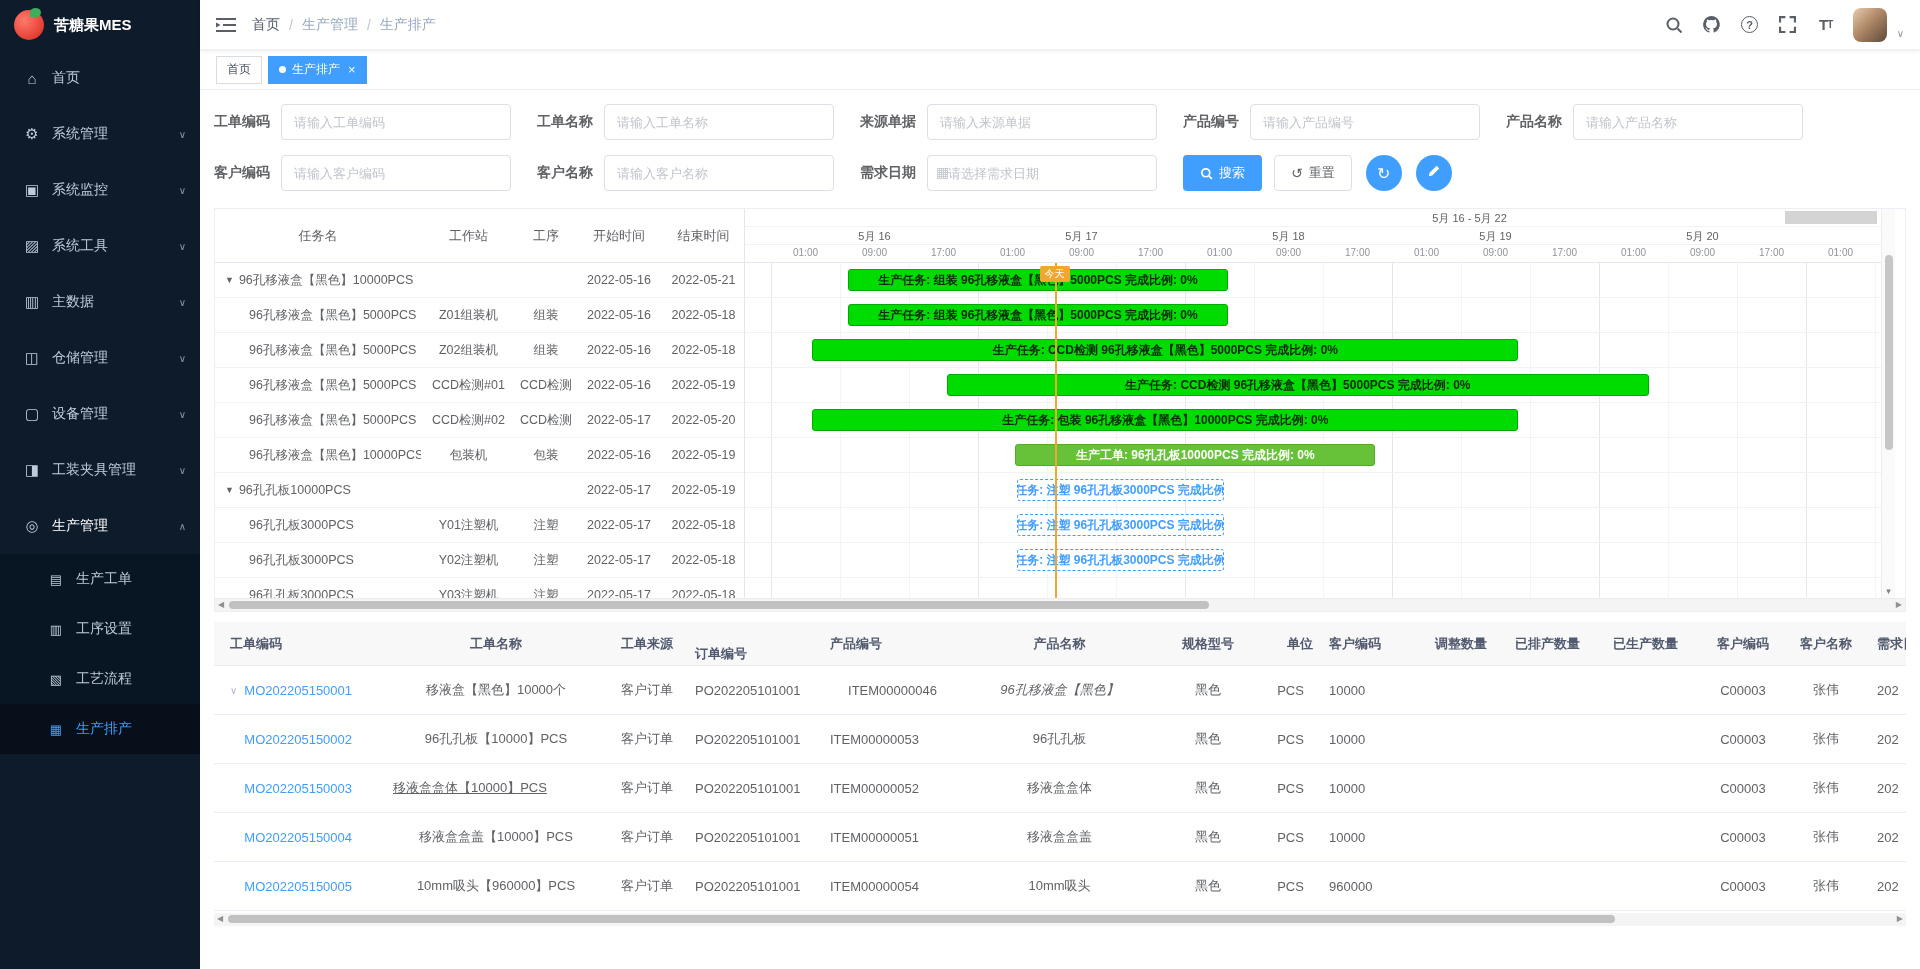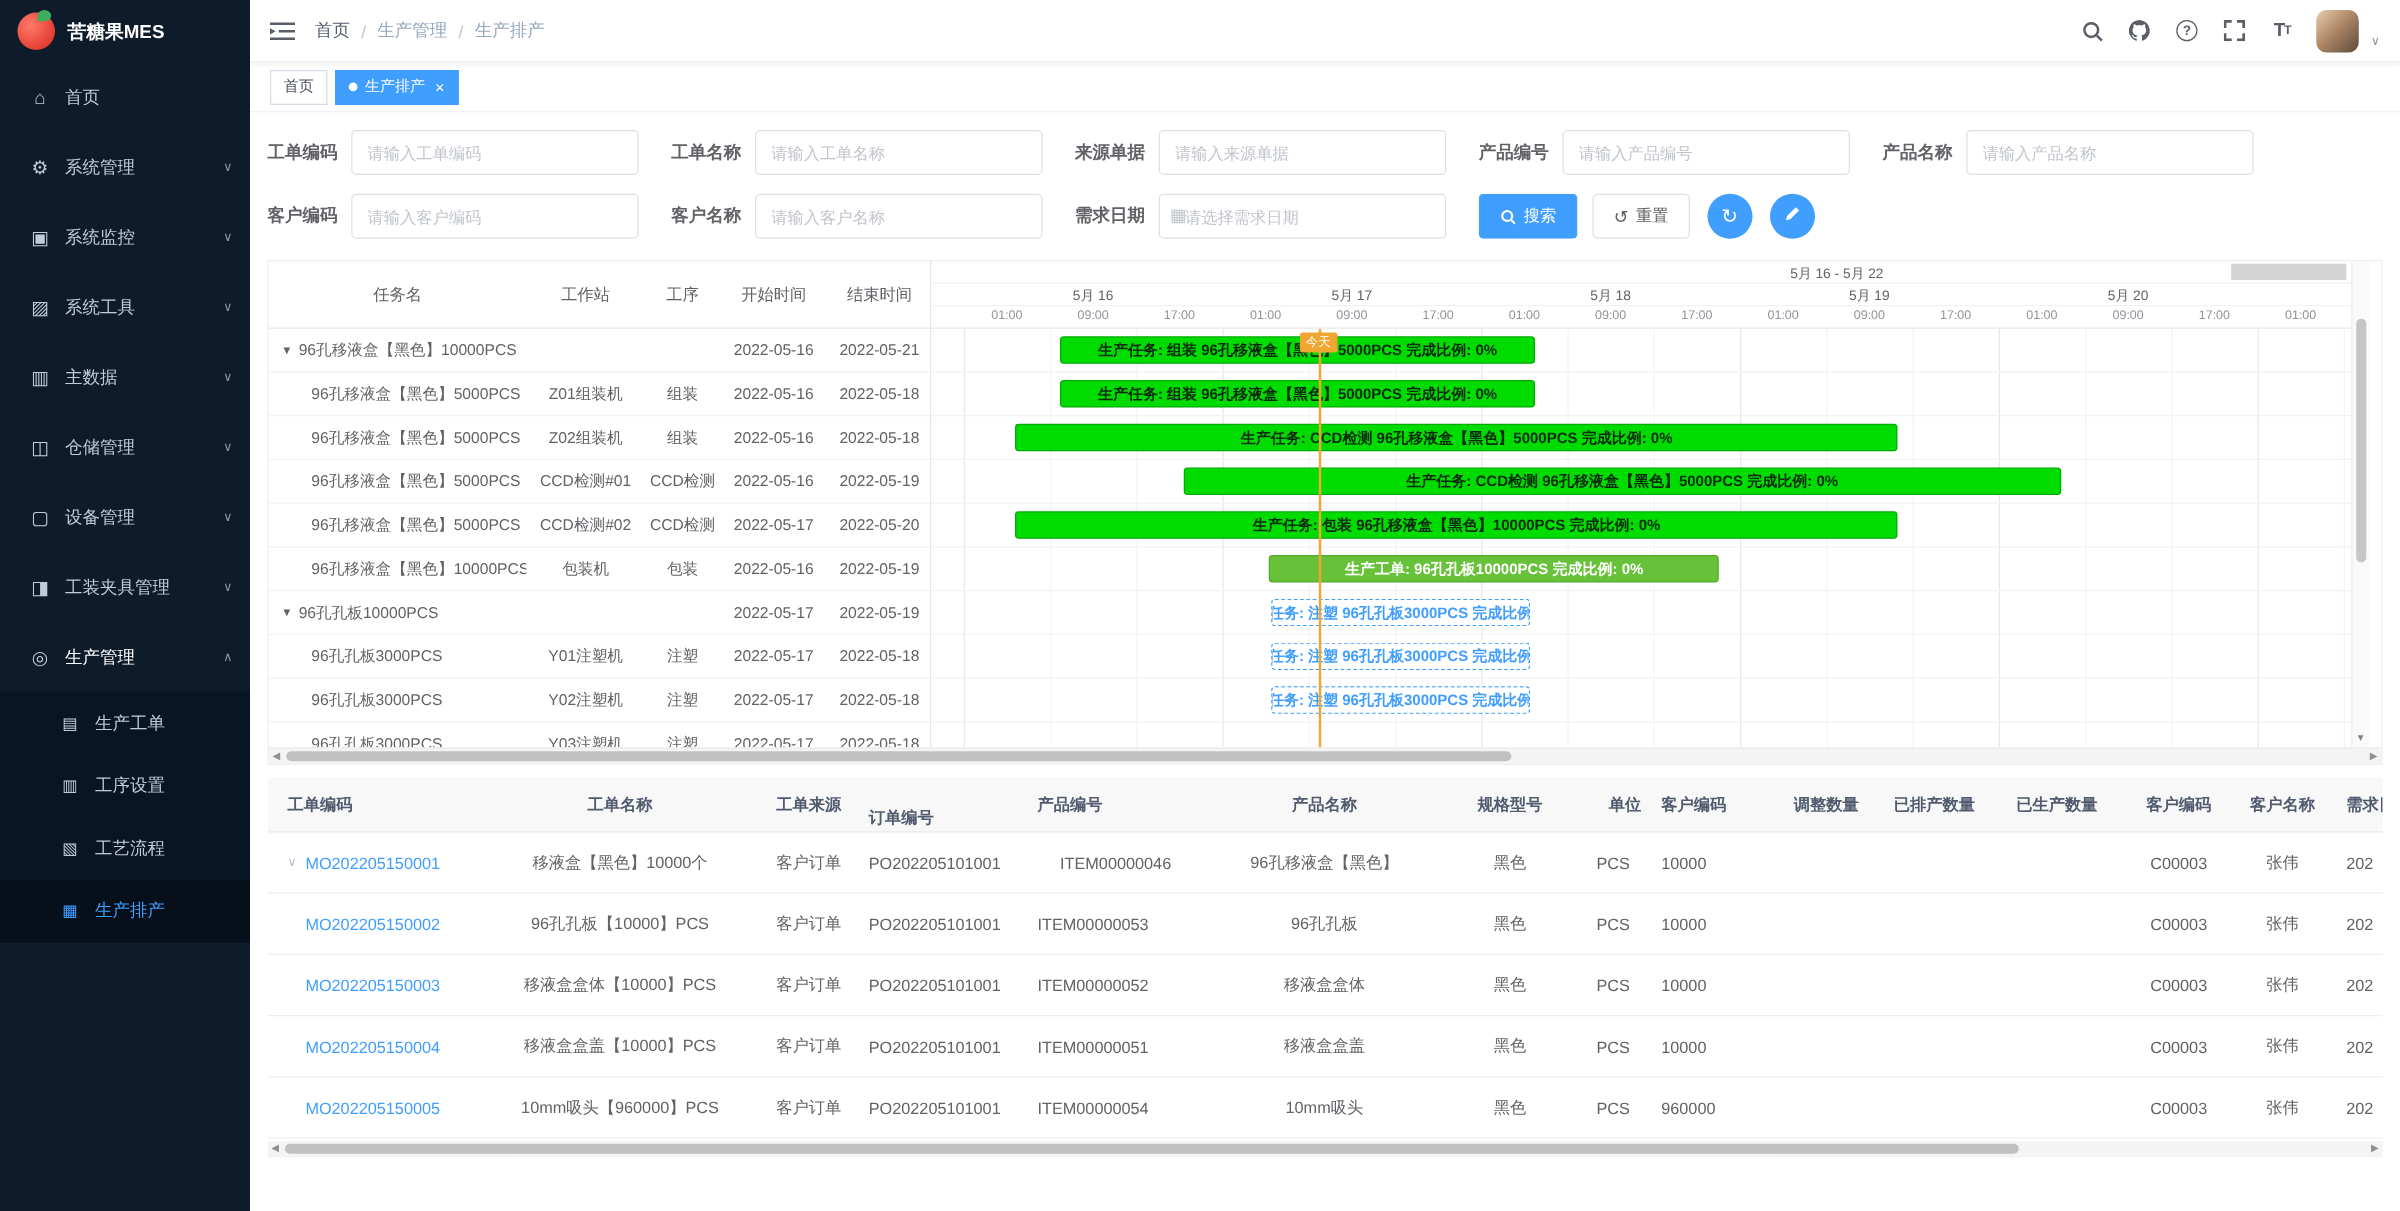--- a/index.html
+++ b/index.html
@@ -553,21 +553,21 @@
         <div id="obody">
             <div class="o-row">
               <span class="oc c0" style="width: 171px;">
                 <span class="row-caret">∨</span>
                 <span class="o-link">MO202205150001</span>
               </span>
               <span class="oc" style="width: 222px; text-align: center;">移液盒【黑色】10000个</span>
               <span class="oc" style="width: 80px; text-align: center;">客户订单</span>
               <span class="oc" style="width: 135px; text-align: left;">PO202205101001</span>
               <span class="oc" style="width: 141px; text-align: center;">ITEM00000046</span>
-              <span class="oc" style="width: 193px; text-align: center;">96孔移液盒【黑色】</span>
+              <span class="oc" style="width: 193px; text-align: center; font-style: italic;">96孔移液盒【黑色】</span>
               <span class="oc" style="width: 104px; text-align: center;">黑色</span>
               <span class="oc" style="width: 61px; text-align: center;">PCS</span>
               <span class="oc" style="width: 106px; text-align: left;">10000</span>
               <span class="oc" style="width: 80px; text-align: left;"></span>
               <span class="oc" style="width: 98px; text-align: left;"></span>
               <span class="oc" style="width: 98px; text-align: left;"></span>
               <span class="oc" style="width: 80px; text-align: center;">C00003</span>
               <span class="oc" style="width: 86px; text-align: center;">张伟</span>
               <span class="oc" style="width: 120px; text-align: left;">202</span>
             </div>
@@ -589,21 +589,21 @@
               <span class="oc" style="width: 98px; text-align: left;"></span>
               <span class="oc" style="width: 80px; text-align: center;">C00003</span>
               <span class="oc" style="width: 86px; text-align: center;">张伟</span>
               <span class="oc" style="width: 120px; text-align: left;">202</span>
             </div>
             <div class="o-row">
               <span class="oc c0" style="width: 171px;">
                 <span class="row-caret ph">∨</span>
                 <span class="o-link">MO202205150003</span>
               </span>
-              <span class="oc" style="width: 222px; text-align: center;">移液盒盒体【10000】PCS</span>
+              <span class="oc" style="width: 222px;  text-decoration: underline;">移液盒盒体【10000】PCS</span>
               <span class="oc" style="width: 80px; text-align: center;">客户订单</span>
               <span class="oc" style="width: 135px; text-align: left;">PO202205101001</span>
               <span class="oc" style="width: 141px; text-align: left;">ITEM00000052</span>
               <span class="oc" style="width: 193px; text-align: center;">移液盒盒体</span>
               <span class="oc" style="width: 104px; text-align: center;">黑色</span>
               <span class="oc" style="width: 61px; text-align: center;">PCS</span>
               <span class="oc" style="width: 106px; text-align: left;">10000</span>
               <span class="oc" style="width: 80px; text-align: left;"></span>
               <span class="oc" style="width: 98px; text-align: left;"></span>
               <span class="oc" style="width: 98px; text-align: left;"></span>

